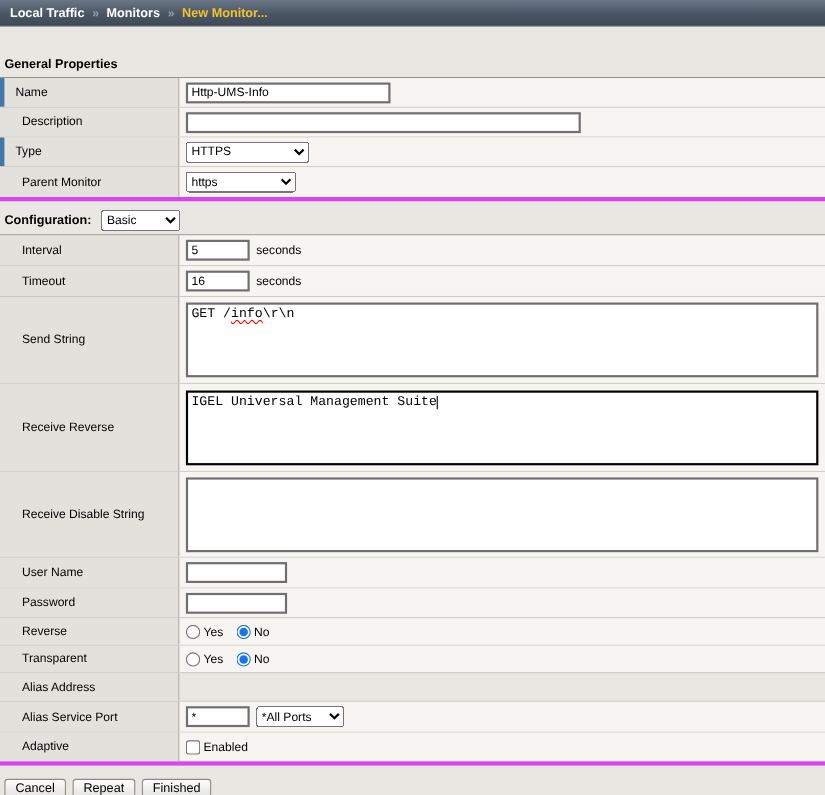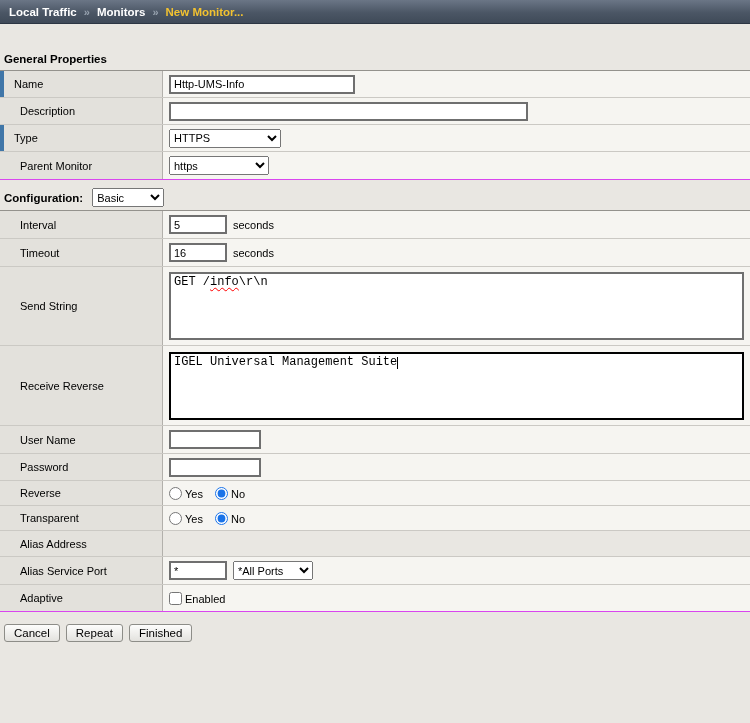--- a/index.html
+++ b/index.html
@@ -16,21 +16,21 @@
     background: linear-gradient(180deg,#6b7686 0%,#4b5665 55%,#3f4a58 100%);
     border-bottom: 1px solid #2c3643;
     display: flex; align-items: center; gap: 7px;
     padding: 0 9px; color: #fff; font-weight: bold; font-size: 11.5px;
   }
   .crumb-sep { color: #97a2af; font-size: 11px; }
   .crumb-active { color: #f2c230; }
   
   .section-title { font-weight: bold; font-size: 11.5px; margin: 29px 0 5px 4px; }
   
-  .ptable { border-top: 1px solid #94928d; border-bottom: 1px solid #d946ef; }
+  .ptable { border-top: 1px solid #94928d; border-bottom: 4px solid #d946ef; }
   .prow { display: flex; border-bottom: 1px solid #cbc9c4; box-sizing: border-box; }
   .prow:last-child { border-bottom: none; }
   .label-cell {
     width: 163px; min-width: 163px; box-sizing: border-box;
     background: #e3e1dc; border-right: 1px solid #b2b0ab;
     display: flex; align-items: center; padding-left: 20px;
     position: relative;
   }
   .required .label-cell { padding-left: 14px; }
   .req-bar { position: absolute; left: 0; top: 0; bottom: 0; width: 4px; background: #4076a8; }
@@ -164,20 +164,28 @@
     </div>
   </div>
   <div class="prow" style="height:80px">
     <div class="label-cell">
       <span>Receive Reverse</span>
     </div>
     <div class="value-cell">
       <div class="fake-textarea focused"><span>IGEL Universal Management Suite</span><span class="caret"></span></div>
     </div>
   </div>
+  <div class="prow" style="height:78px">
+    <div class="label-cell">
+      <span>Receive Disable String</span>
+    </div>
+    <div class="value-cell">
+      <div class="fake-textarea"><span></span></div>
+    </div>
+  </div>
   <div class="prow" style="height:28px">
     <div class="label-cell">
       <span>User Name</span>
     </div>
     <div class="value-cell">
       <input class="txt" style="width: 82px;" type="text" value="">
     </div>
   </div>
   <div class="prow" style="height:27px">
     <div class="label-cell">

